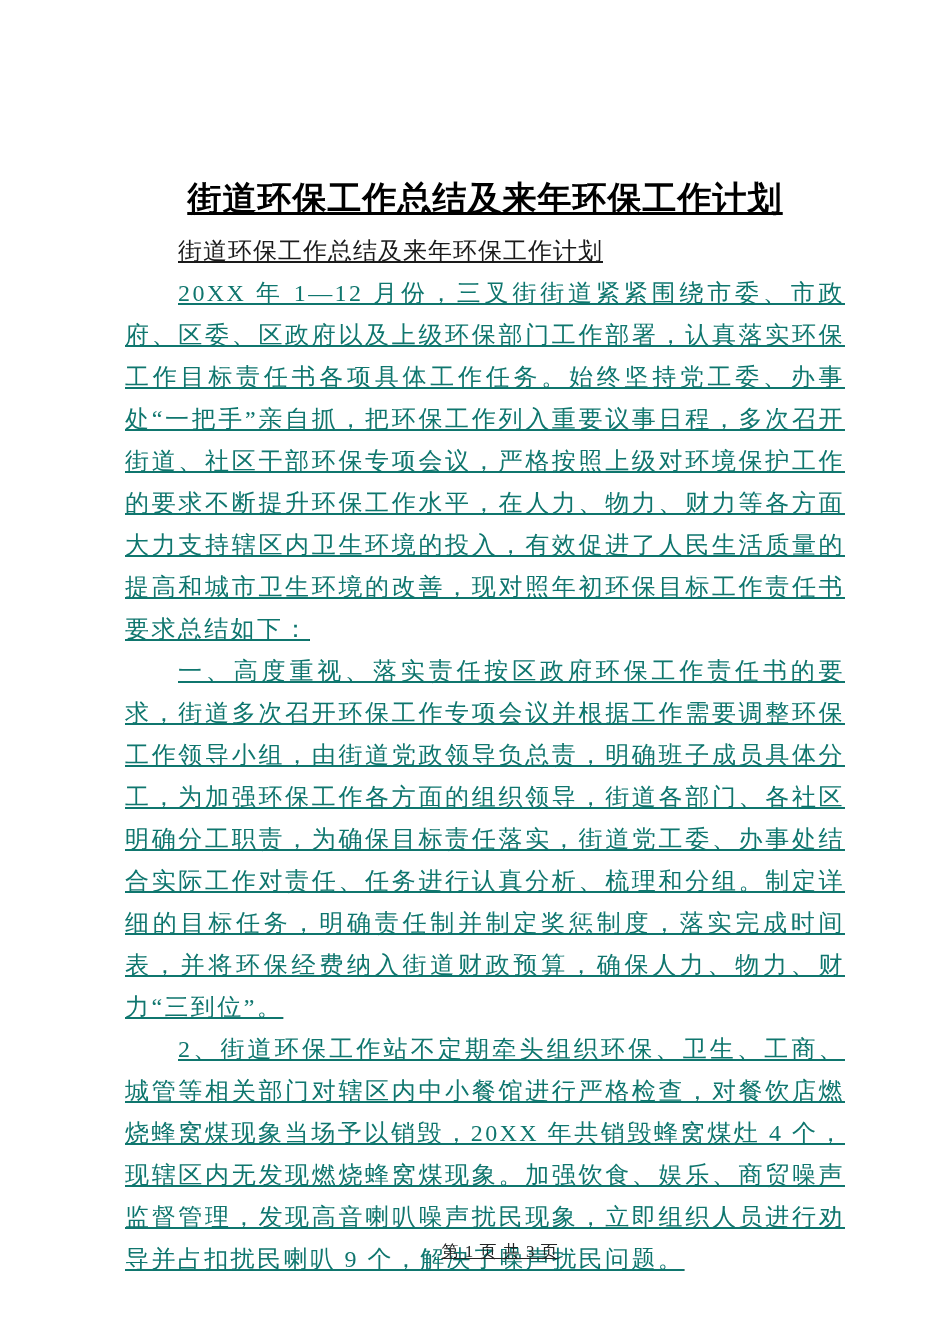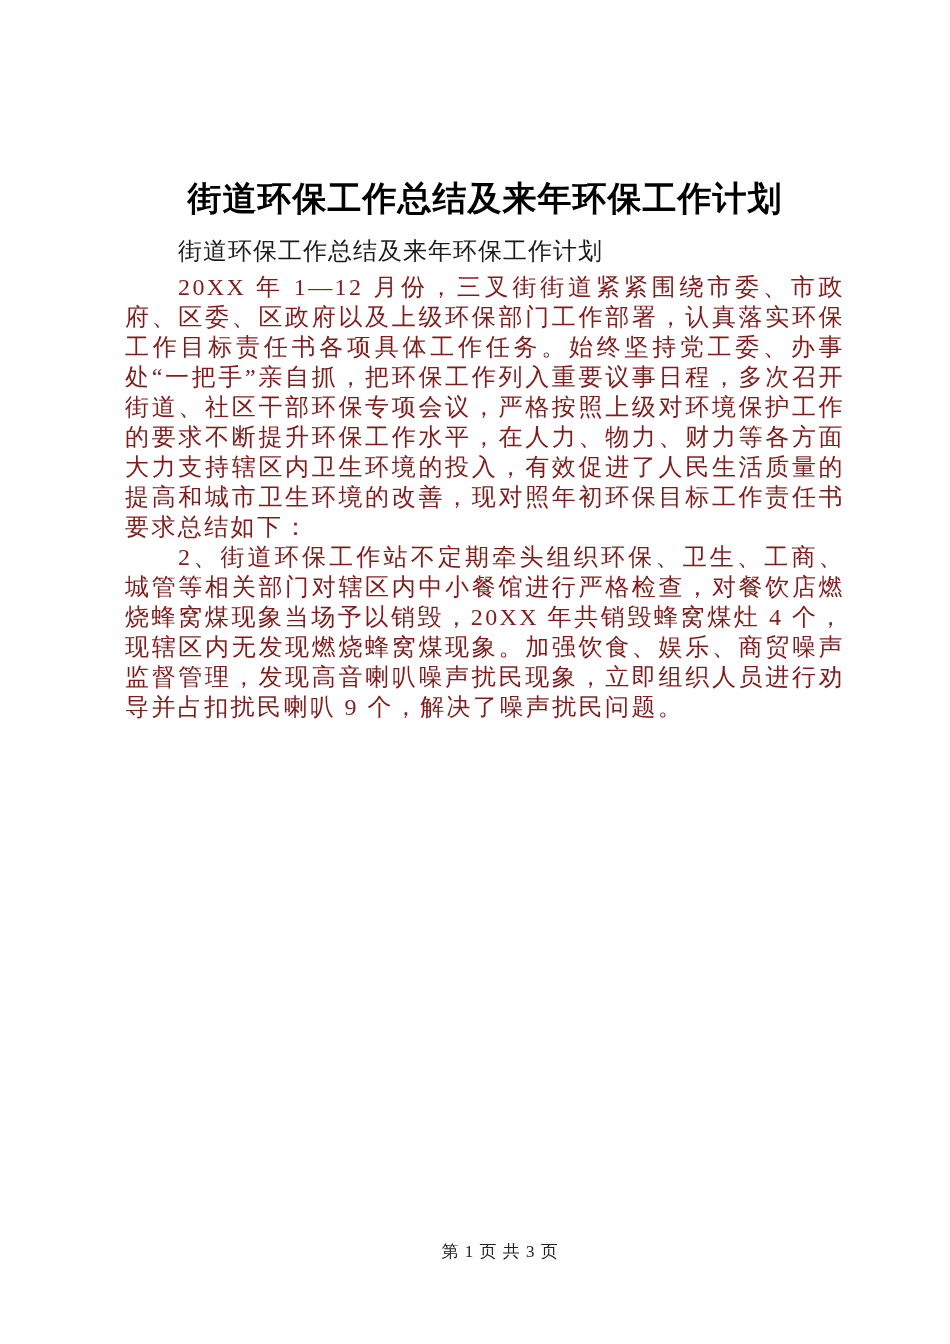--- a/index.html
+++ b/index.html
@@ -1,15 +1,15 @@
 <!DOCTYPE html>
 <html><head>
 <meta charset="utf-8">
 <style>
-  * { margin: 0; padding: 0; box-sizing: border-box; }
+  * { margin: 0; padding: 0; box-sizing: border-box; text-decoration: underline; }
   html, body {
     width: 950px;
     height: 1344px;
     background: #ffffff;
     font-family: "Liberation Serif", "DejaVu Serif", serif;
     color: #111111;
     overflow: hidden;
   }
   .page {
     position: relative;
@@ -35,26 +35,26 @@
   .doc-subtitle {
     margin-top: 14px;
     font-size: 24px;
     line-height: 30.5px;
     letter-spacing: 1px;
     text-indent: 53px;
     color: #1a1a1a;
   }
   .doc-body p {
     font-size: 24px;
-    line-height: 30px;
+    line-height: 42px;
     letter-spacing: 2.4px;
     text-align: justify;
     text-justify: inter-character;
     text-indent: 53px;
-    color: #7f1d1d;
+    color: #0f766e;
   }
   .doc-body p:first-child {
     margin-top: 5px;
   }
   .page-footer {
     position: absolute;
     top: 1240px;
     left: 0;
     width: 950px;
     text-align: center;
@@ -66,17 +66,18 @@
 </style>
 </head>
 <body>
 
 <div class="page">
   <div class="doc">
     <h1 class="doc-title">街道环保工作总结及来年环保工作计划</h1>
     <div class="doc-subtitle">街道环保工作总结及来年环保工作计划</div>
     <div class="doc-body">
       <p>20XX 年 1—12 月份，三叉街街道紧紧围绕市委、市政府、区委、区政府以及上级环保部门工作部署，认真落实环保工作目标责任书各项具体工作任务。始终坚持党工委、办事处“一把手”亲自抓，把环保工作列入重要议事日程，多次召开街道、社区干部环保专项会议，严格按照上级对环境保护工作的要求不断提升环保工作水平，在人力、物力、财力等各方面大力支持辖区内卫生环境的投入，有效促进了人民生活质量的提高和城市卫生环境的改善，现对照年初环保目标工作责任书要求总结如下：</p>
+      <p>一、高度重视、落实责任按区政府环保工作责任书的要求，街道多次召开环保工作专项会议并根据工作需要调整环保工作领导小组，由街道党政领导负总责，明确班子成员具体分工，为加强环保工作各方面的组织领导，街道各部门、各社区明确分工职责，为确保目标责任落实，街道党工委、办事处结合实际工作对责任、任务进行认真分析、梳理和分组。制定详细的目标任务，明确责任制并制定奖惩制度，落实完成时间表，并将环保经费纳入街道财政预算，确保人力、物力、财力“三到位”。</p>
       <p>2、街道环保工作站不定期牵头组织环保、卫生、工商、城管等相关部门对辖区内中小餐馆进行严格检查，对餐饮店燃烧蜂窝煤现象当场予以销毁，20XX 年共销毁蜂窝煤灶 4 个，现辖区内无发现燃烧蜂窝煤现象。加强饮食、娱乐、商贸噪声监督管理，发现高音喇叭噪声扰民现象，立即组织人员进行劝导并占扣扰民喇叭 9 个，解决了噪声扰民问题。</p>
     </div>
   </div>
   <div class="page-footer">第 1 页  共 3 页</div>
 </div>
 
 </body></html>

